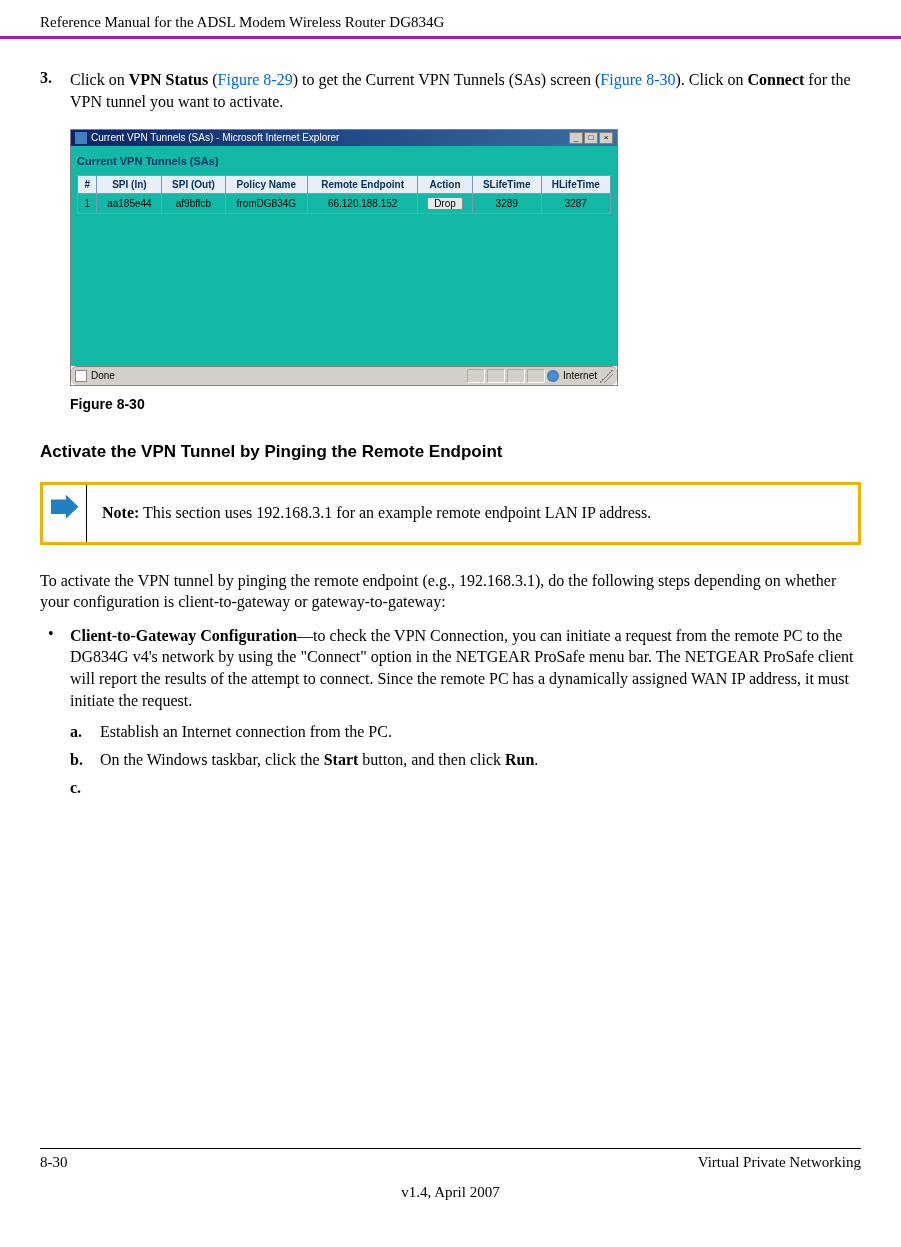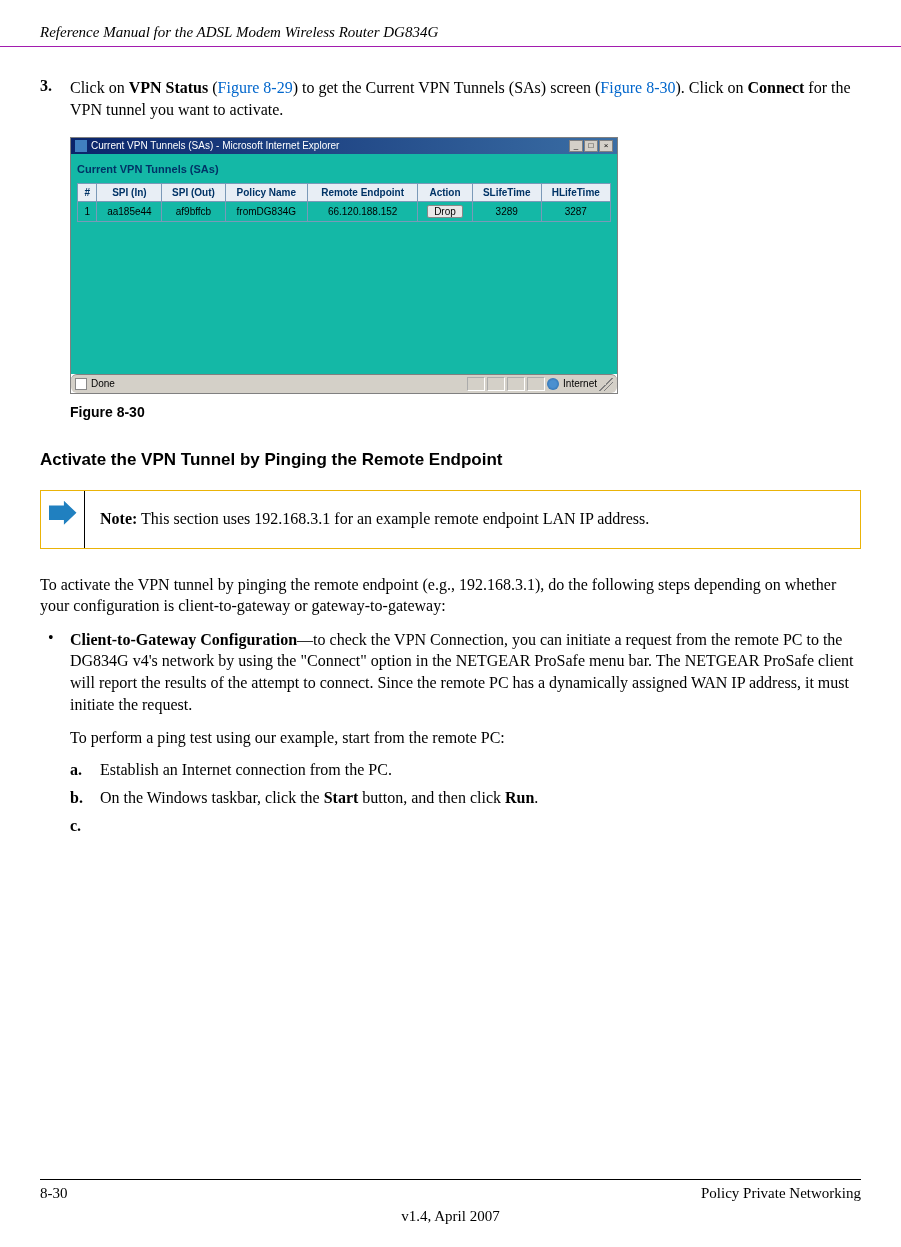--- a/index.html
+++ b/index.html
@@ -6,23 +6,22 @@
     body {
       font-family: 'Times New Roman', Times, serif;
       font-size: 16px;
       width: 901px;
       height: 1247px;
       background: white;
       color: black;
       position: relative;
     }
     .header {
-      font-style: italic;
-      padding: 24px 40px 5px 40px;
-      border-bottom: 1px solid #a21caf;
+      padding: 14px 40px 5px 40px;
+      border-bottom: 3px solid #a21caf;
       font-size: 15px;
     }
     .content {
       padding: 30px 40px 0 40px;
     }
     .step {
       display: flex;
       margin-bottom: 10px;
     }
     .step-num {
@@ -159,21 +158,21 @@
       font-size: 14px;
       margin: 10px 0 0 30px;
     }
     .section-heading {
       font-family: Arial, sans-serif;
       font-weight: bold;
       font-size: 17px;
       margin: 30px 0 20px 0;
     }
     .note-box {
-      border: 1px solid #eab308;
+      border: 3px solid #eab308;
       display: flex;
       margin-bottom: 25px;
     }
     .note-icon {
       width: 44px;
       border-right: 1px solid black;
       display: flex;
       align-items: flex-start;
       justify-content: center;
       padding-top: 10px;
@@ -216,34 +215,34 @@
       margin-bottom: 10px;
     }
     .sub-step-num {
       font-weight: bold;
       width: 30px;
       flex-shrink: 0;
     }
     .mono { font-family: 'Courier New', monospace; font-size: 15px; }
     .footer {
       position: absolute;
-      bottom: 22px;
+      bottom: 46px;
       left: 40px;
       right: 40px;
       border-top: 1px solid black;
       padding-top: 5px;
       font-size: 15px;
     }
     .footer-row {
       display: flex;
       justify-content: space-between;
     }
     .footer-version {
       text-align: center;
-      margin-top: 6px;
+      margin-top: 13px;
     }
   </style>
 </head>
 <body>
 
 <div class="header">
   <span>Reference Manual for the ADSL Modem Wireless Router DG834G</span>
 </div>
 
 <div class="content">
@@ -332,21 +331,20 @@
 
   <div class="body-para">To activate the VPN tunnel by pinging the remote endpoint (e.g., 192.168.3.1), do the following steps depending on whether your configuration is client-to-gateway or gateway-to-gateway:</div>
 
   <div class="bullet-item">
     <div class="bullet">•</div>
     <div class="bullet-text">
       <span class="bold">Client-to-Gateway Configuration</span><span>—to check the VPN Connection, you can initiate a request from the remote PC to the DG834G v4's network by using the "Connect" option in the NETGEAR ProSafe menu bar. The NETGEAR ProSafe client will report the results of the attempt to connect. Since the remote PC has a dynamically assigned WAN IP address, it must initiate the request.</span>
     </div>
   </div>
 
-  <div class="sub-para">To perform a ping test using our example, start from the remote PC:</div>
 
   <div class="sub-step">
     <div class="sub-step-num">a.</div>
     <div>Establish an Internet connection from the PC.</div>
   </div>
 
   <div class="sub-step">
     <div class="sub-step-num">b.</div>
     <div>
       <span>On the Windows taskbar, click the </span><span class="bold">Start</span><span> button, and then click </span><span class="bold">Run</span><span>.</span>
@@ -355,16 +353,16 @@
 
   <div class="sub-step">
     <div class="sub-step-num">c.</div>
   </div>
 
 </div>
 
 <div class="footer">
   <div class="footer-row">
     <span>8-30</span>
-    <span>Policy Private Networking</span>
+    <span>Virtual Private Networking</span>
   </div>
   <div class="footer-version">v1.4, April 2007</div>
 </div>
 
 </body></html>

